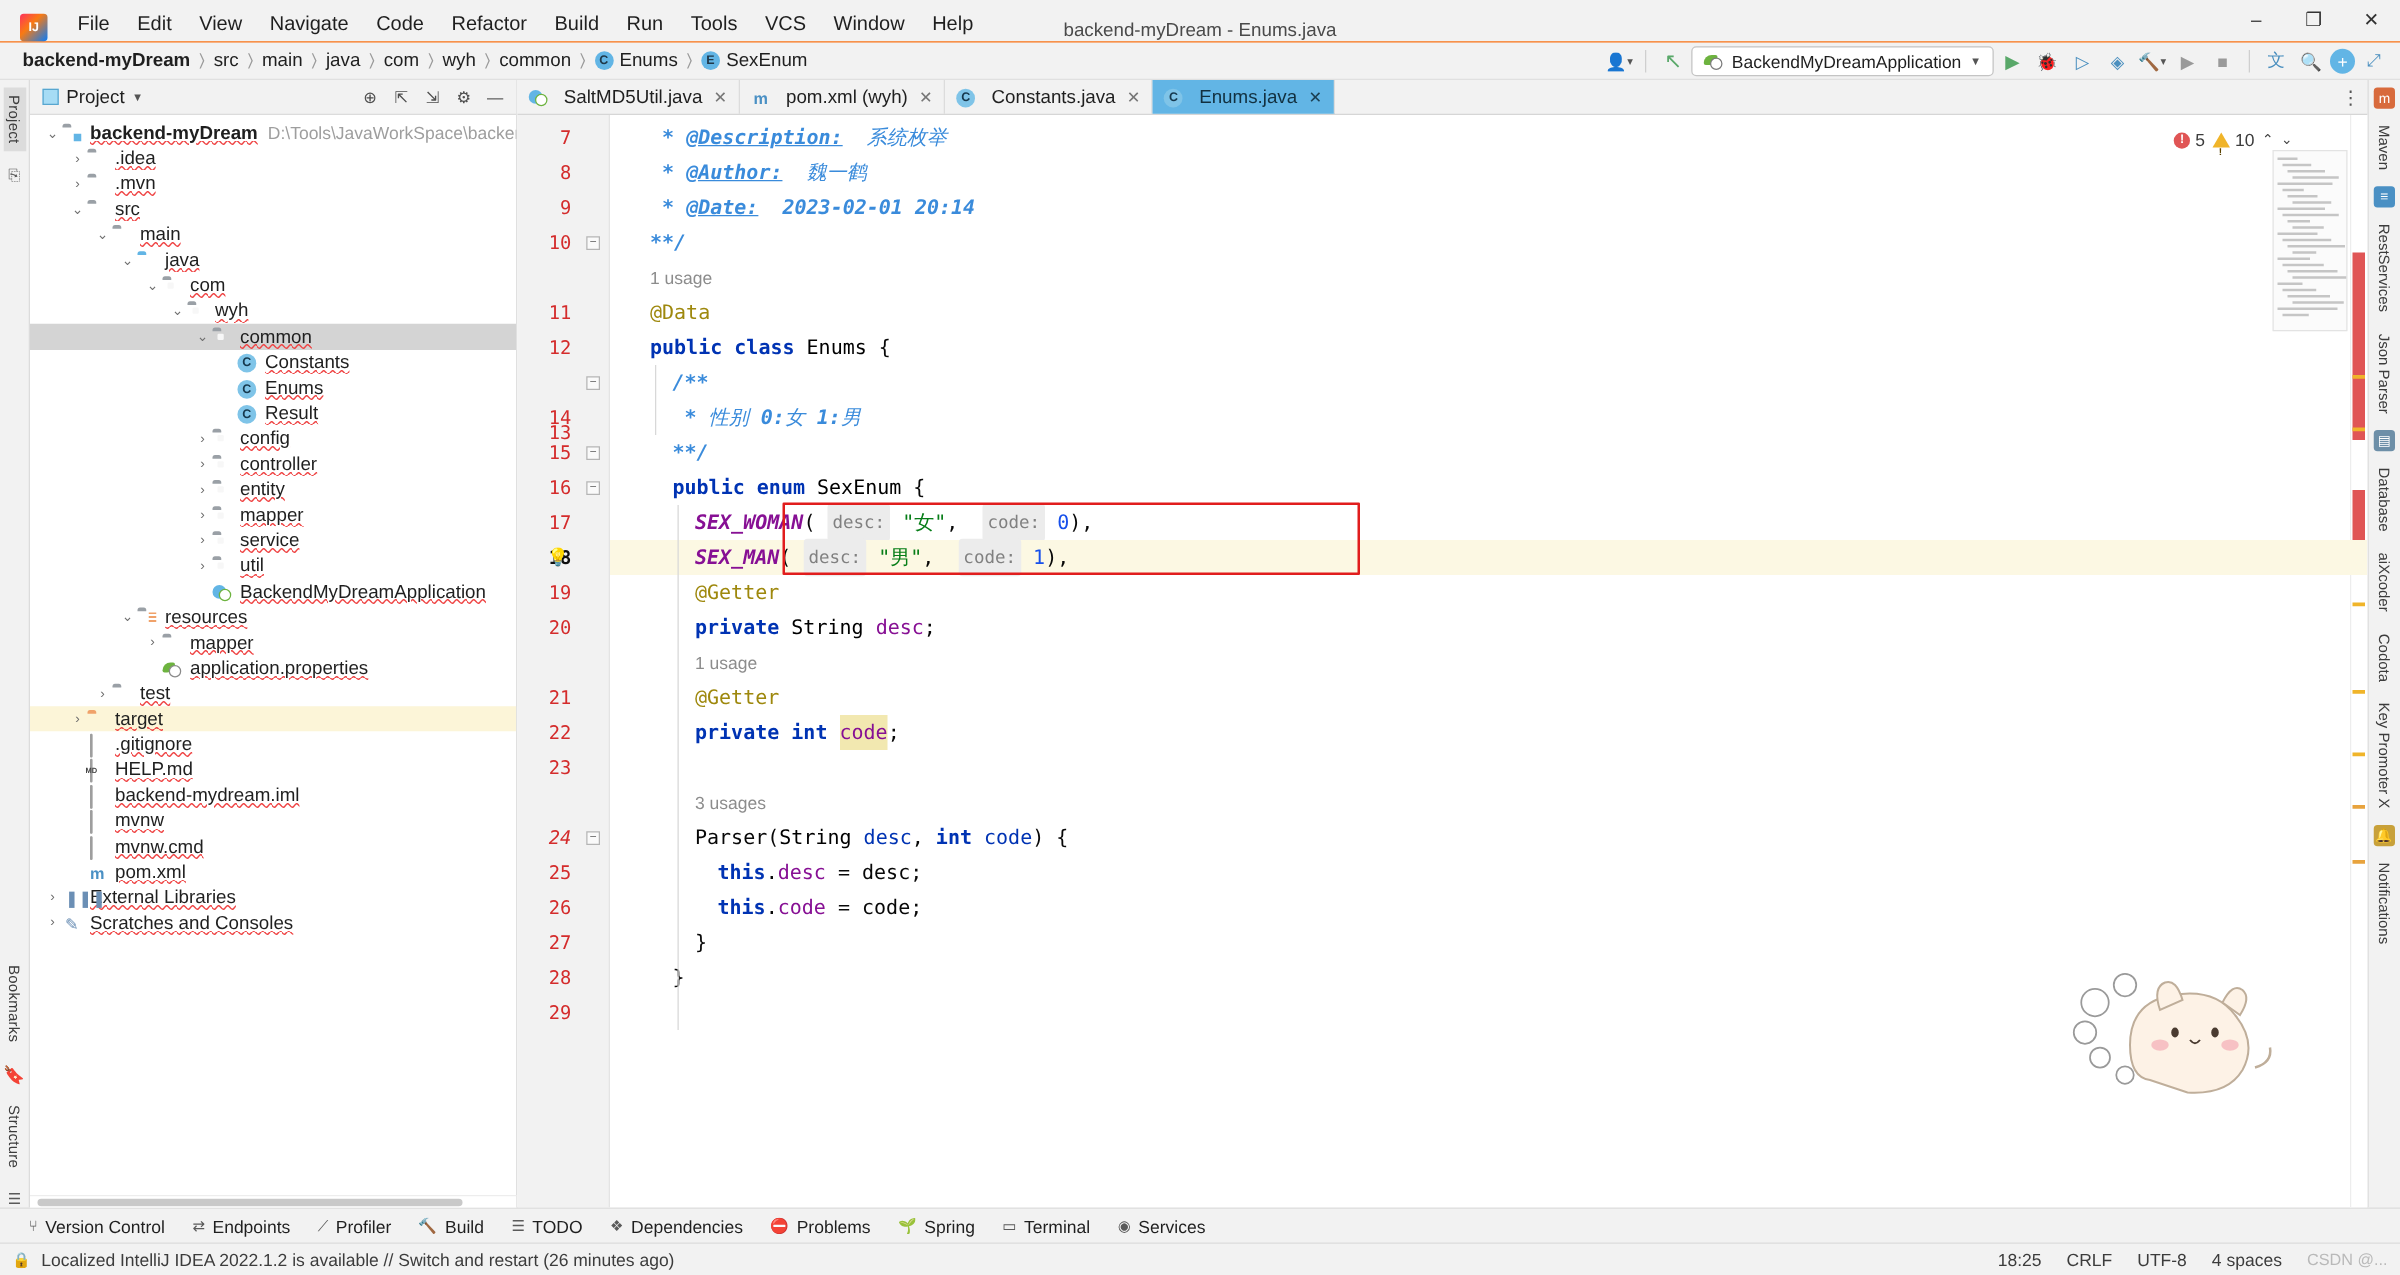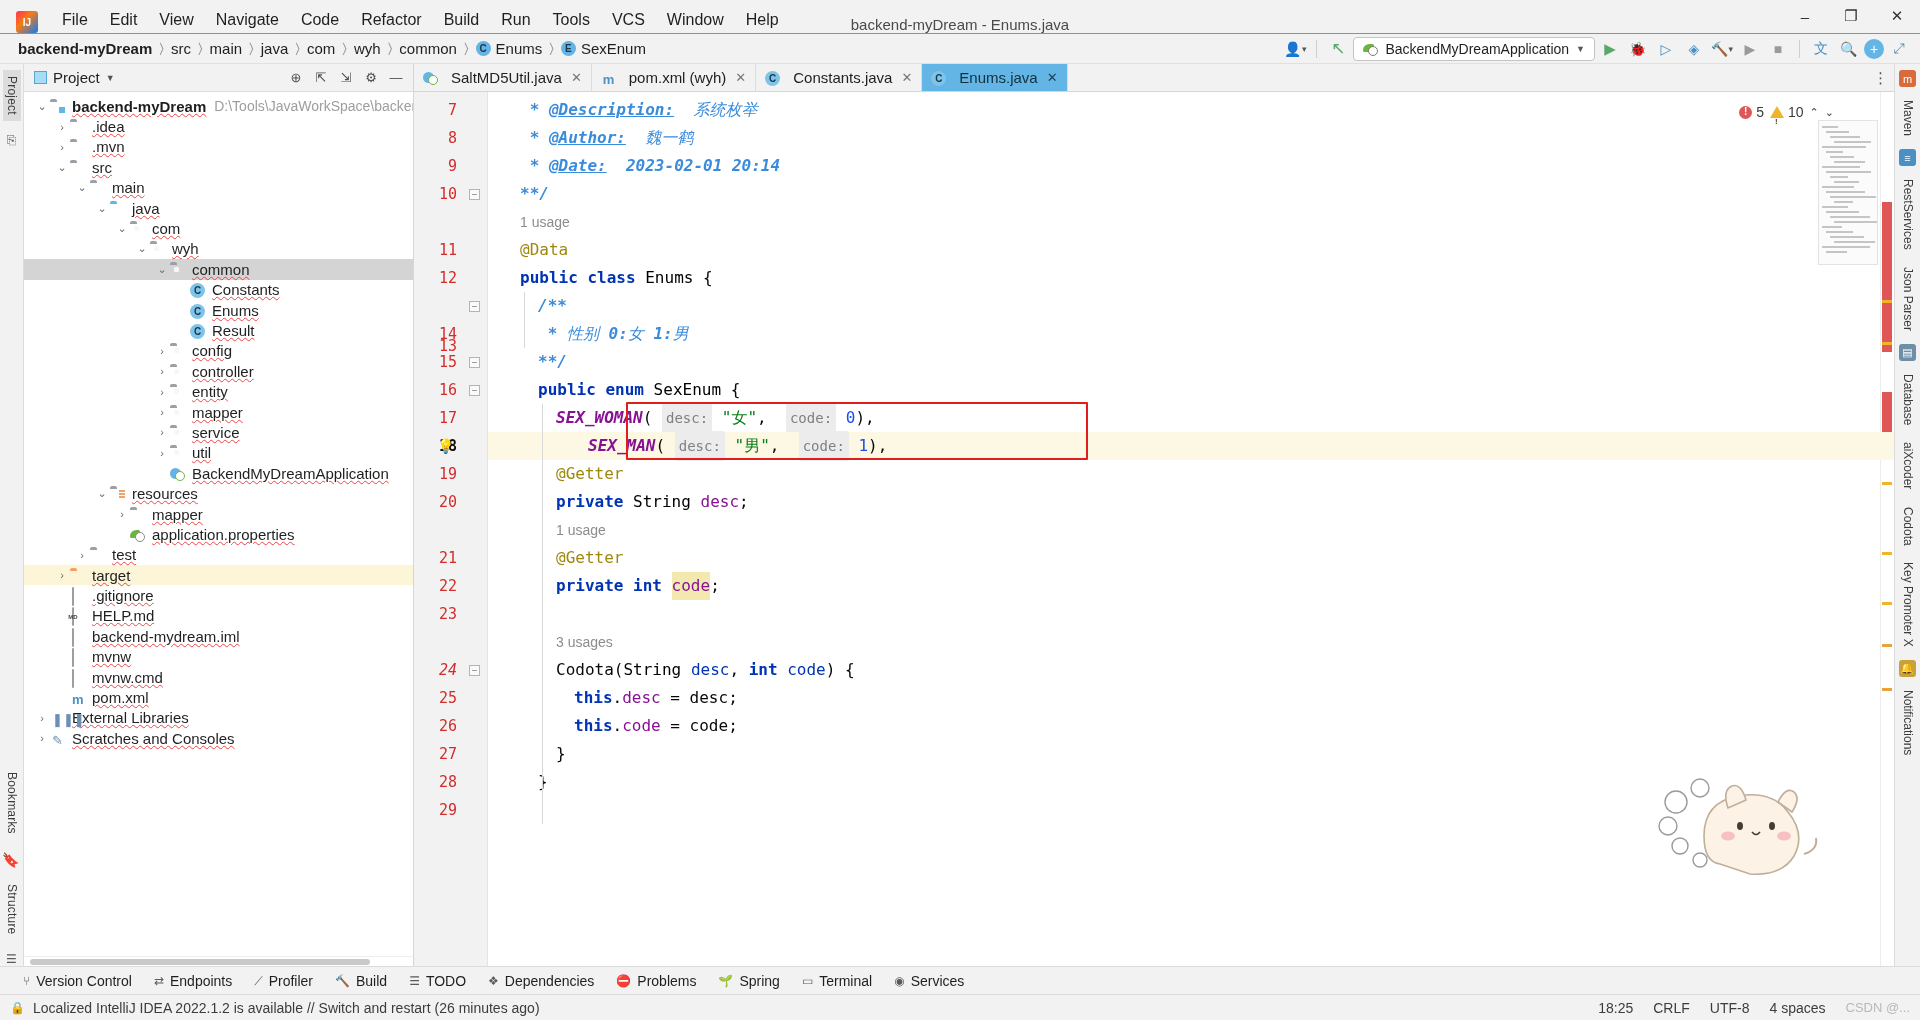--- a/index.html
+++ b/index.html
@@ -724,29 +724,29 @@
               <div class="line" style="top: 88px; padding-left: 32px;"><span class="cmtb">**/</span></div>
               <div class="line" style="top: 116px; padding-left: 32px;"><span class="usage">1 usage</span></div>
               <div class="line" style="top: 144px; padding-left: 32px;"><span class="anno">@Data</span></div>
               <div class="line" style="top: 172px; padding-left: 32px;"><span class="kw">public </span><span class="kw">class </span><span class="cls">Enums </span><span class="plain">{</span></div>
               <div class="line" style="top: 200px; padding-left: 50px;"><span class="cmtb">/**</span></div>
               <div class="line" style="top: 228px; padding-left: 50px;"><span class="cmtb"> * </span><span class="cmt">性别 </span><span class="cmtb">0:</span><span class="cmt">女 </span><span class="cmtb">1:</span><span class="cmt">男</span></div>
               <div class="line" style="top: 256px; padding-left: 50px;"><span class="cmtb">**/</span></div>
               <div class="line" style="top: 284px; padding-left: 50px;"><span class="kw">public </span><span class="kw">enum </span><span class="cls">SexEnum </span><span class="plain">{</span></div>
               <div class="line" style="top: 312px; padding-left: 68px;"><span class="enumc">SEX_WOMAN</span><span class="plain">( </span><span class="hint">desc:</span><span class="plain"> </span><span class="str">"女"</span><span class="plain">,  </span><span class="hint">code:</span><span class="plain"> </span><span class="num">0</span><span class="plain">),</span></div>
               <div class="hl-row" style="top: 340px;"></div>
-              <div class="line" style="top: 340px; padding-left: 100px;"><span class="enumc">SEX_MAN</span><span class="plain">( </span><span class="hint">desc:</span><span class="plain"> </span><span class="str">"男"</span><span class="plain">,  </span><span class="hint">code:</span><span class="plain"> </span><span class="num">1</span><span class="plain">),</span></div>
+              <div class="line" style="top: 340px; padding-left: 68px;"><span class="enumc">SEX_MAN</span><span class="plain">( </span><span class="hint">desc:</span><span class="plain"> </span><span class="str">"男"</span><span class="plain">,  </span><span class="hint">code:</span><span class="plain"> </span><span class="num">1</span><span class="plain">),</span></div>
               <div class="line" style="top: 368px; padding-left: 68px;"><span class="anno">@Getter</span></div>
               <div class="line" style="top: 396px; padding-left: 68px;"><span class="kw">private </span><span class="cls">String </span><span class="fld">desc</span><span class="plain">;</span></div>
               <div class="line" style="top: 424px; padding-left: 68px;"><span class="usage">1 usage</span></div>
               <div class="line" style="top: 452px; padding-left: 68px;"><span class="anno">@Getter</span></div>
               <div class="line" style="top: 480px; padding-left: 68px;"><span class="kw">private </span><span class="kw">int </span><span class="fld sel-tok">code</span><span class="plain">;</span></div>
               <div class="line" style="top: 508px; padding-left: 68px;"></div>
               <div class="line" style="top: 536px; padding-left: 68px;"><span class="usage">3 usages</span></div>
-              <div class="line" style="top: 564px; padding-left: 68px;"><span class="plain">Codota(</span><span class="cls">String </span><span class="kw2">desc</span><span class="plain">, </span><span class="kw">int </span><span class="kw2">code</span><span class="plain">) {</span></div>
+              <div class="line" style="top: 564px; padding-left: 68px;"><span class="plain">Parser(</span><span class="cls">String </span><span class="kw2">desc</span><span class="plain">, </span><span class="kw">int </span><span class="kw2">code</span><span class="plain">) {</span></div>
               <div class="line" style="top: 592px; padding-left: 86px;"><span class="kw">this</span><span class="plain">.</span><span class="fld">desc</span><span class="plain"> = desc;</span></div>
               <div class="line" style="top: 620px; padding-left: 86px;"><span class="kw">this</span><span class="plain">.</span><span class="fld">code</span><span class="plain"> = code;</span></div>
               <div class="line" style="top: 648px; padding-left: 68px;"><span class="plain">}</span></div>
               <div class="line" style="top: 676px; padding-left: 50px;"><span class="plain">}</span></div>
               <div class="line" style="top: 704px; padding-left: 50px;"></div>
               <div class="indent-guide" style="left: 36px; top: 200px; height: 56px;"></div>
               <div class="indent-guide" style="left: 54px; top: 312px; height: 420px;"></div>
               <div class="redbox" style="left: 138px; top: 310px; width: 462px; height: 58px; border-color: rgb(225, 29, 29);"></div>
             </div>
         </div>

